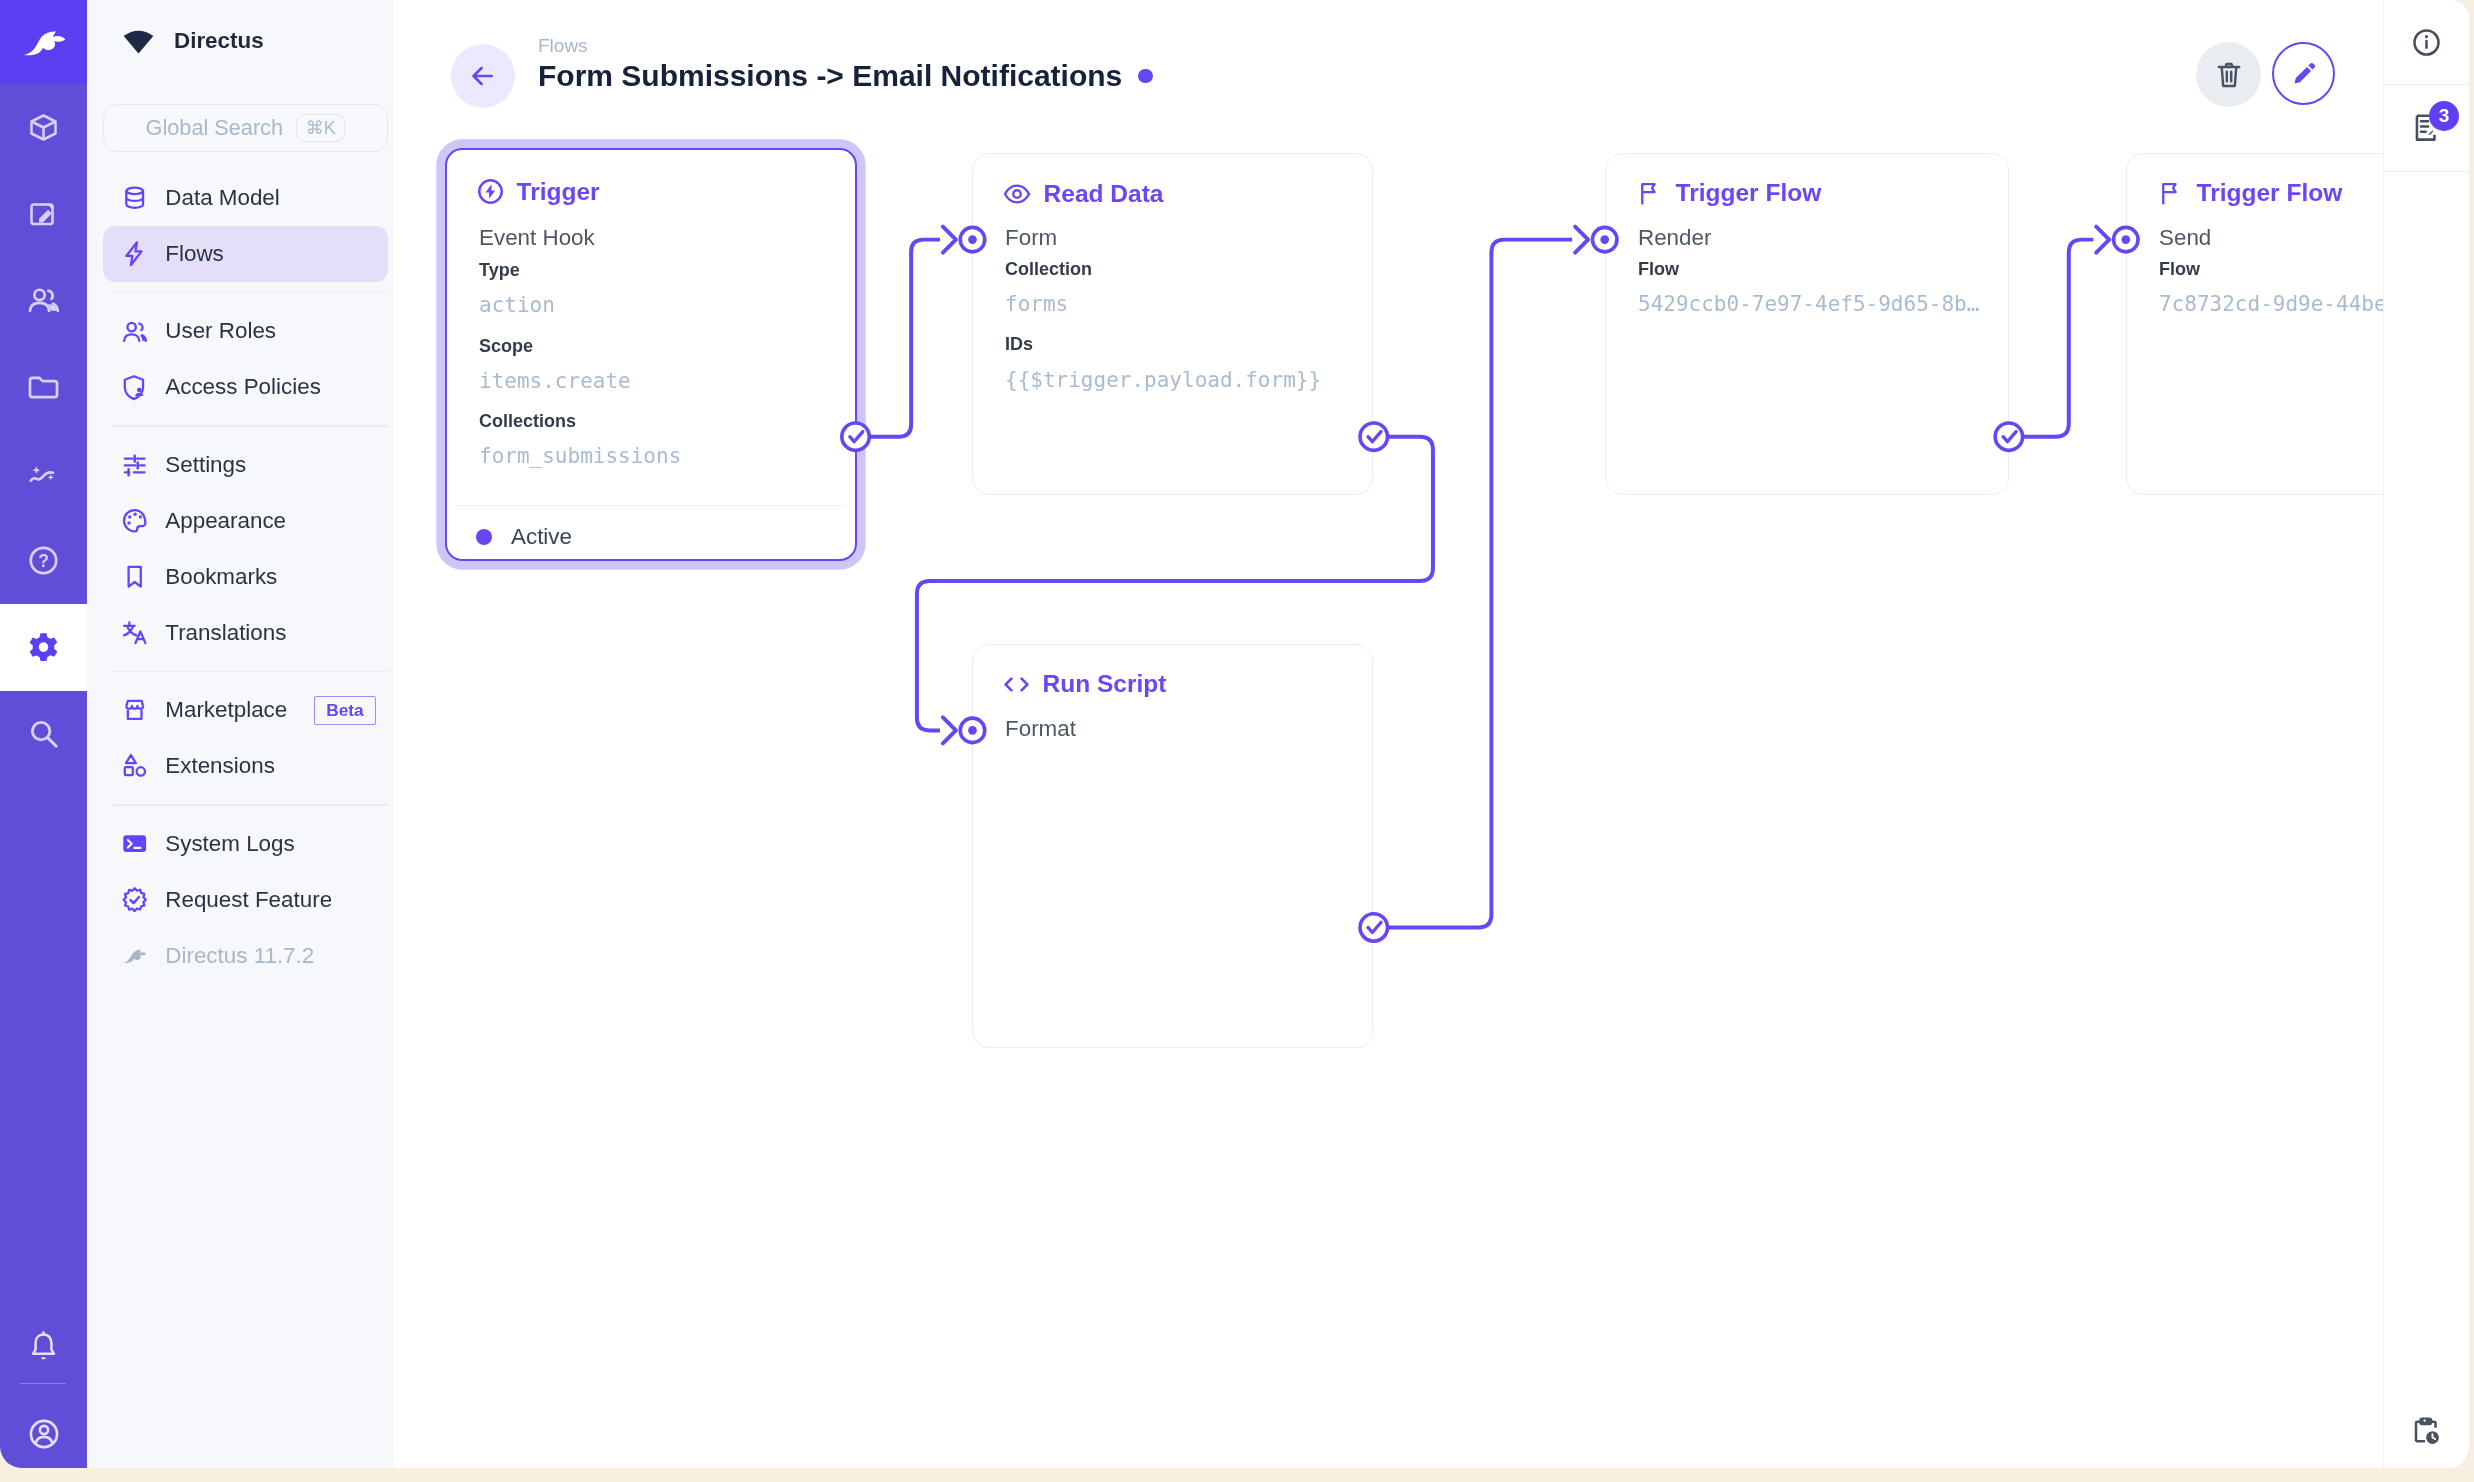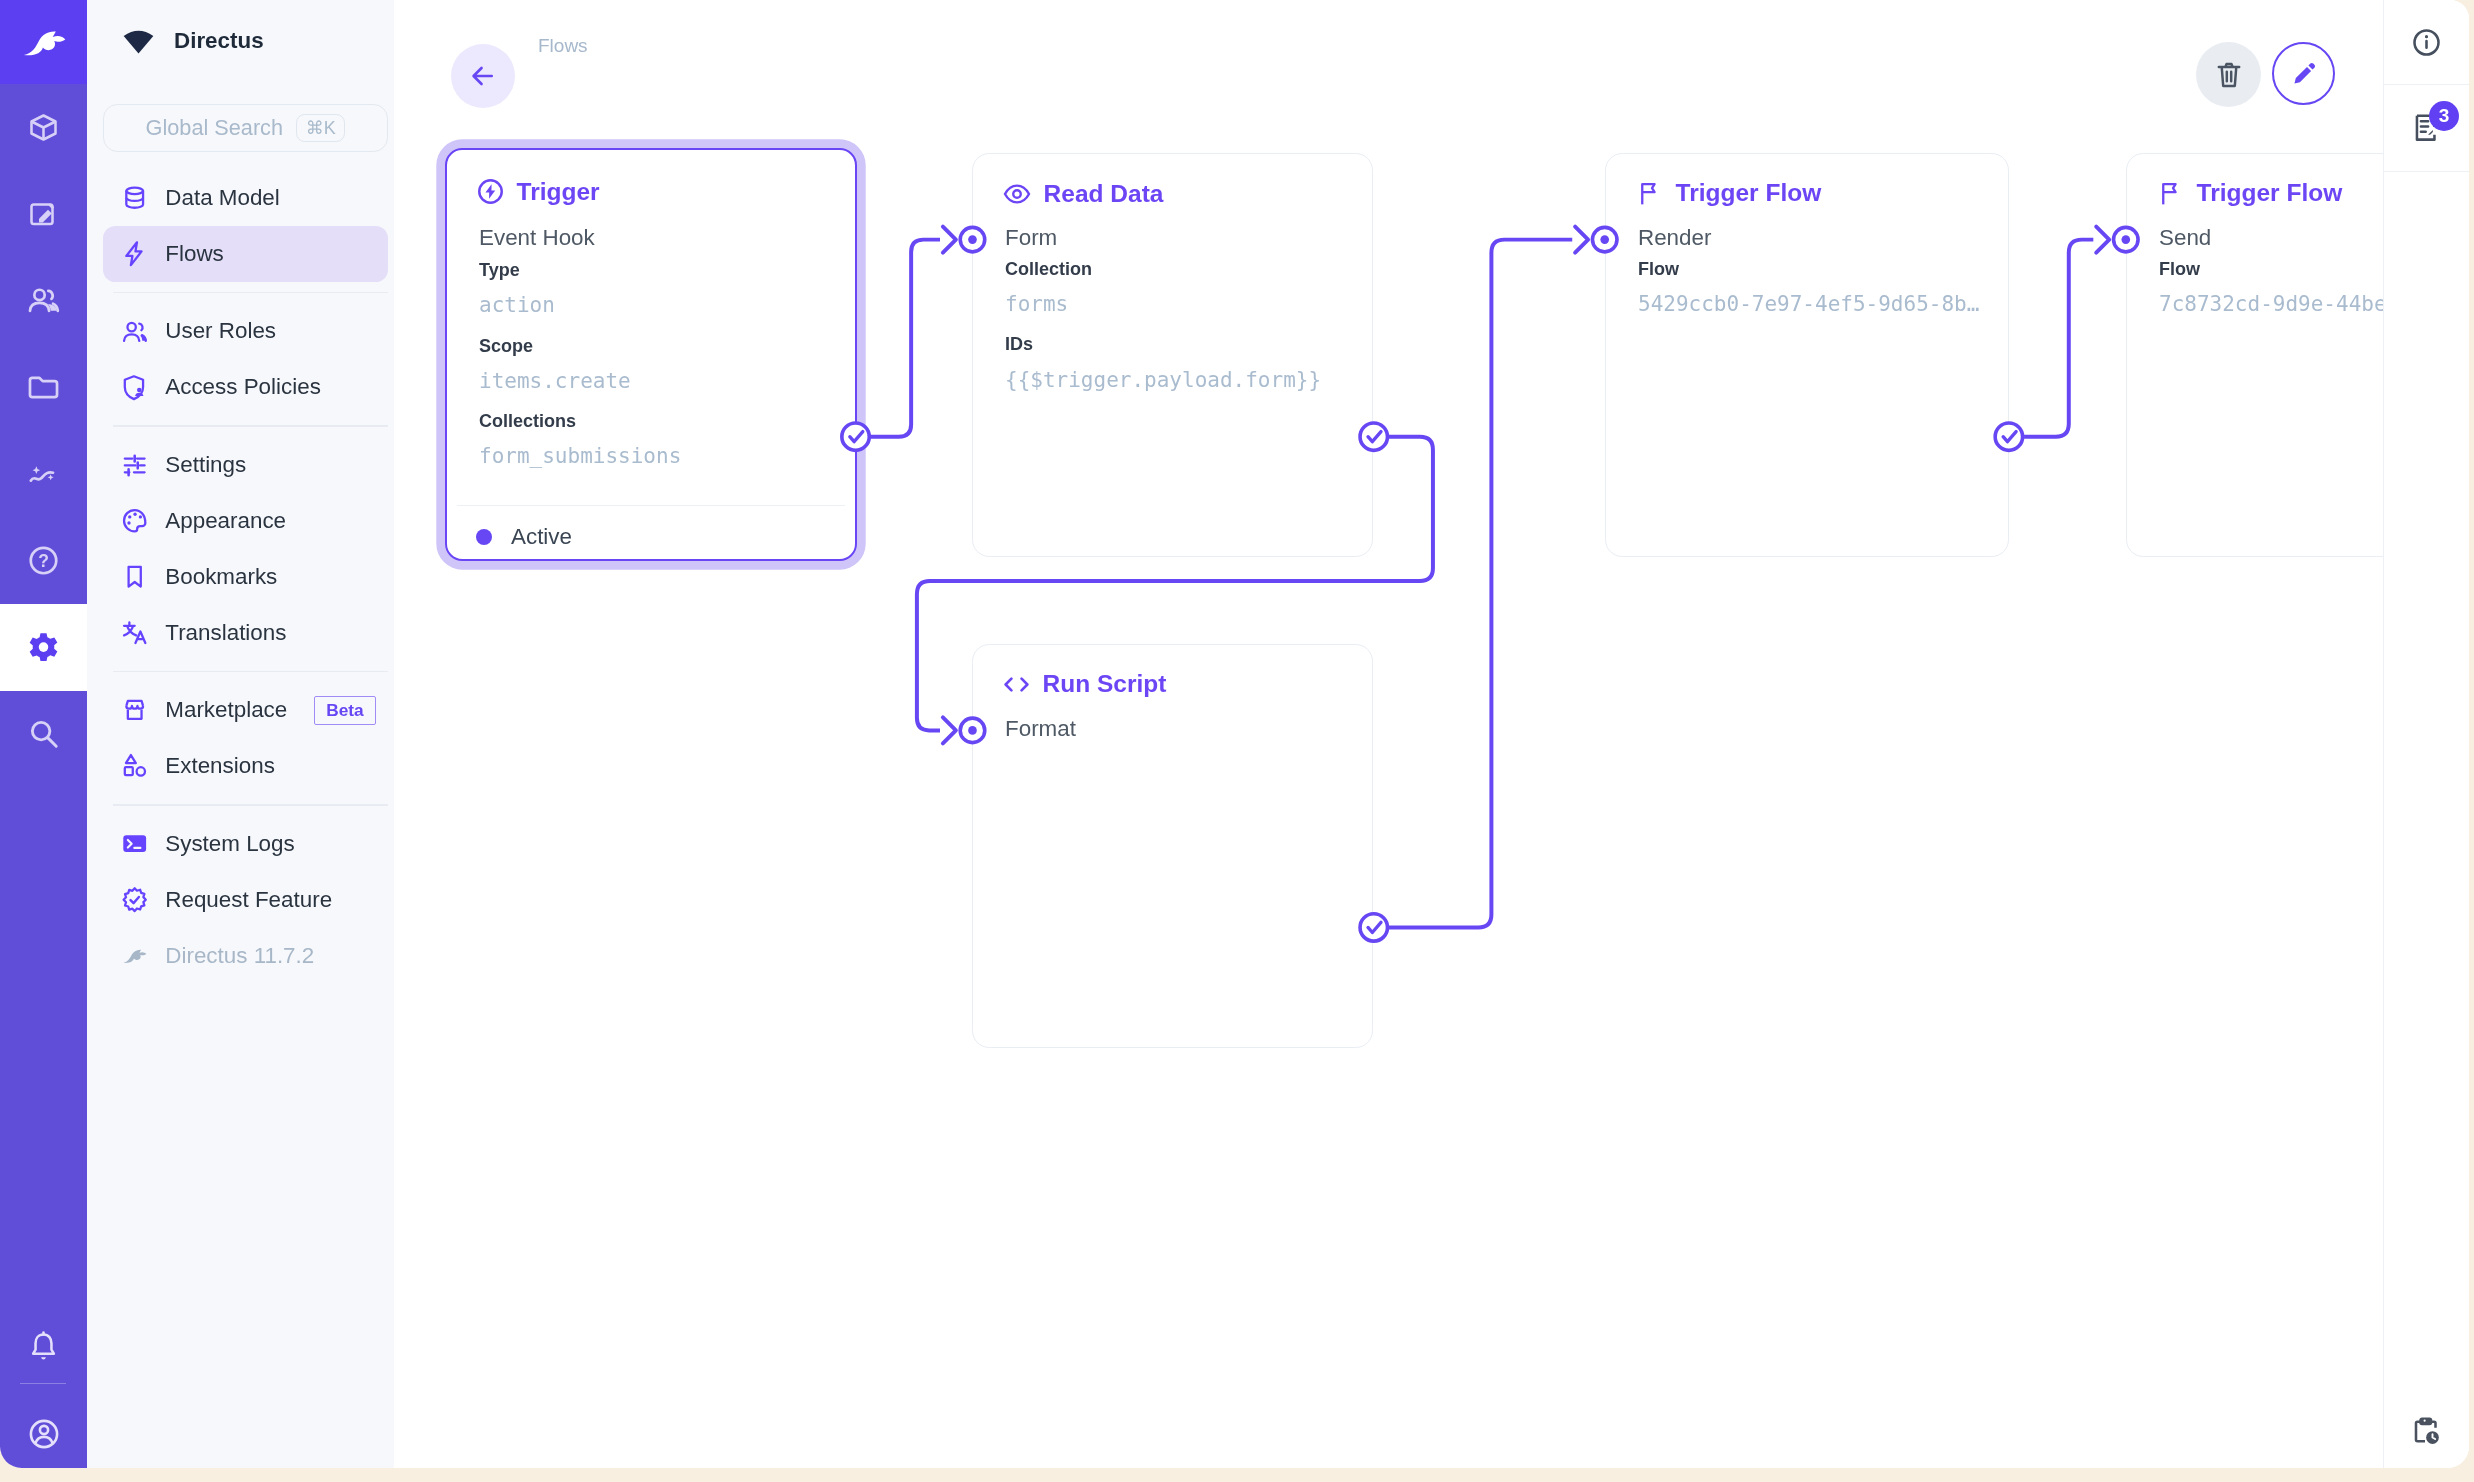--- a/index.html
+++ b/index.html
@@ -37,21 +37,21 @@
   .back-btn{position:absolute;left:57px;top:44px;width:64px;height:64px;border-radius:50%;background:#ECE8FD;display:flex;align-items:center;justify-content:center;}
   .crumb{position:absolute;left:144px;top:35px;font-size:19px;color:#A6B8CB;}
   .title-row{position:absolute;left:144px;top:59px;display:flex;align-items:center;gap:16px;}
   .page-title{font-size:30px;font-weight:700;color:#15223A;white-space:nowrap;}
   .title-dot{width:14.4px;height:14.4px;border-radius:50%;background:#6747F3;}
   .hdr-btn{position:absolute;top:42px;width:65px;height:65px;border-radius:50%;display:flex;align-items:center;justify-content:center;}
   .hdr-btn.trash{left:1802px;background:#E9EDF2;}
   .hdr-btn.edit{left:1878px;background:#fff;border:2.9px solid #6747F3;width:59px;height:59px;}
 
   
-  .panel{position:absolute;width:401px;height:404px;background:#fff;border:1.4px solid #E9EEF4;border-radius:17.3px;box-sizing:border-box;}
+  .panel{position:absolute;width:401px;height:342px;background:#fff;border:1.4px solid #E9EEF4;border-radius:17.3px;box-sizing:border-box;}
   .panel.selected{border:2.9px solid #6945F5;box-shadow:0 0 0 8.7px #CFC5F9;}
   .p-head{position:absolute;left:29px;display:flex;align-items:center;gap:11.6px;}
   .p-title{font-size:24.5px;font-weight:700;color:#6C46F5;white-space:nowrap;text-align:center;}
   .p-name{position:absolute;left:32px;font-size:22.4px;color:#4E5965;white-space:nowrap;}
   .p-label{position:absolute;left:32px;font-size:18px;font-weight:700;color:#333C4A;white-space:nowrap;}
   .p-value{position:absolute;left:32px;font-size:21px;color:#A9BBCE;font-family:"DejaVu Sans Mono",monospace;white-space:nowrap;}
   .p-divider{position:absolute;left:10px;right:10px;height:1.4px;background:#EDF1F6;}
   .p-status{position:absolute;left:29px;display:flex;align-items:center;gap:19px;font-size:22.4px;color:#3A4553;}
   .p-status .dot{width:16px;height:16px;border-radius:50%;background:#6747F3;}
 
@@ -344,20 +344,24 @@
   <div class="main">
 
     <div class="back-btn">
       <span>
             <svg width="32" height="32" viewBox="0 0 44 44" fill="none" stroke="#6747F3" stroke-width="3.6" stroke-linecap="round" stroke-linejoin="round">
               <path d="M34 22H11M20 11L9 22l11 11"></path>
             </svg>
           </span>
     </div>
     <div class="crumb">Flows</div>
+    <div class="title-row">
+      <span class="page-title">Form Submissions -&gt; Email Notifications</span>
+      <span class="title-dot"></span>
+    </div>
     <div class="hdr-btn trash">
       <span>
             <svg width="32" height="32" viewBox="0 0 44 44" fill="none" stroke="#4A5462" stroke-width="3.4" stroke-linecap="round" stroke-linejoin="round">
               <path d="M8 11h28M17 11l1.5-4h7L27 11M12 11l2 26h16l2-26"></path>
               <path d="M19 17.5v13M25 17.5v13"></path>
             </svg>
           </span>
     </div>
     <div class="hdr-btn edit">
       <span>

